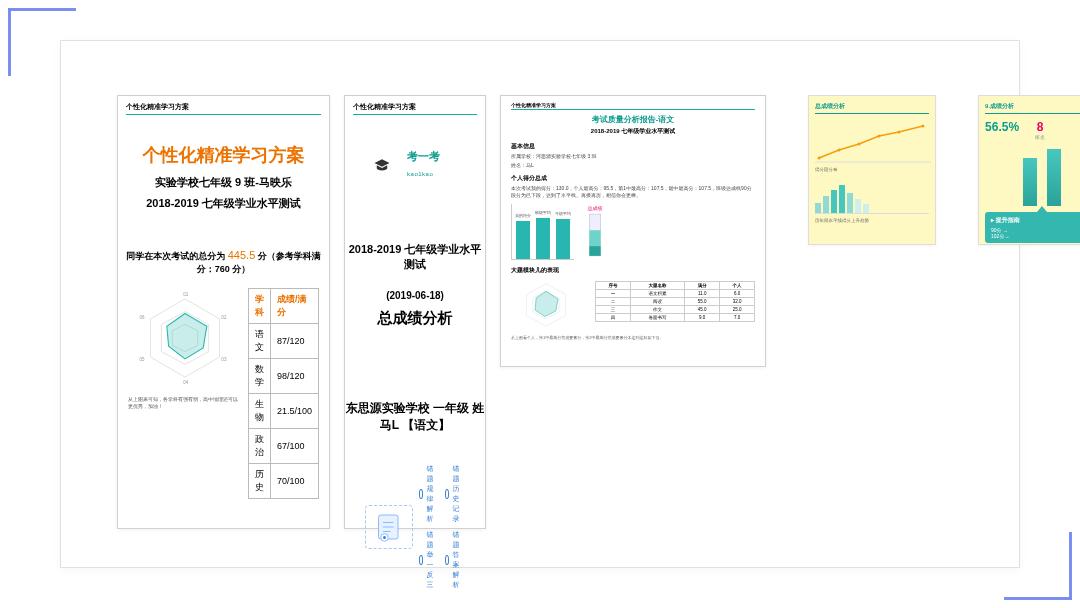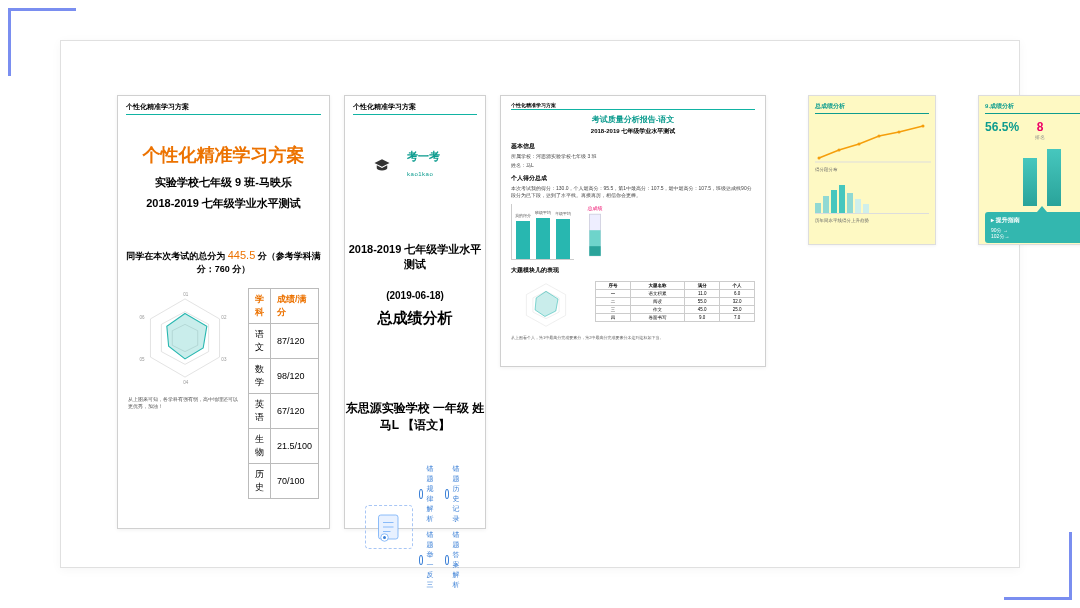--- a/index.html
+++ b/index.html
@@ -134,26 +134,26 @@
         </tr>
         <tr>
               <td>语文</td>
               <td>87/120</td>
             </tr>
         <tr>
               <td>数学</td>
               <td>98/120</td>
             </tr>
         <tr>
-              <td>英语</td>
-              <td>67/120</td>
-            </tr>
-        <tr>
               <td>生物</td>
               <td>21.5/100</td>
+            </tr>
+        <tr>
+              <td>政治</td>
+              <td>67/100</td>
             </tr>
         <tr>
               <td>历史</td>
               <td>70/100</td>
             </tr>
       </tbody>
         </table>
     </div>
   </div>
 

